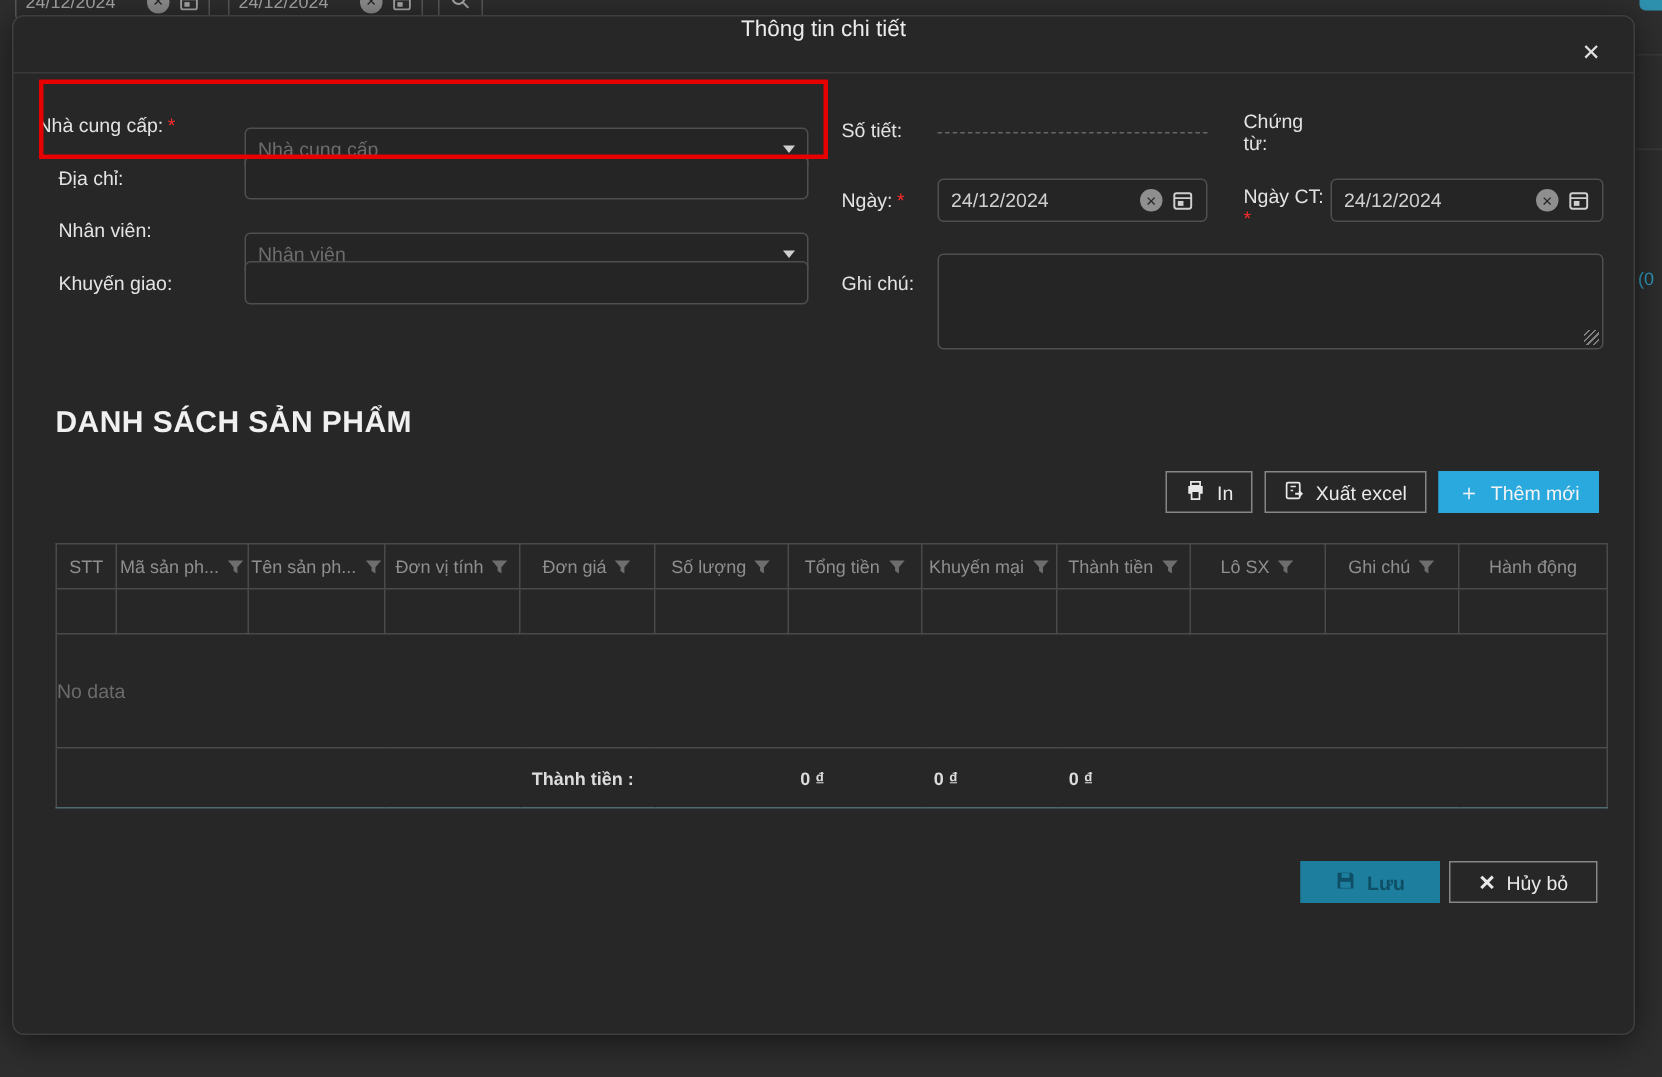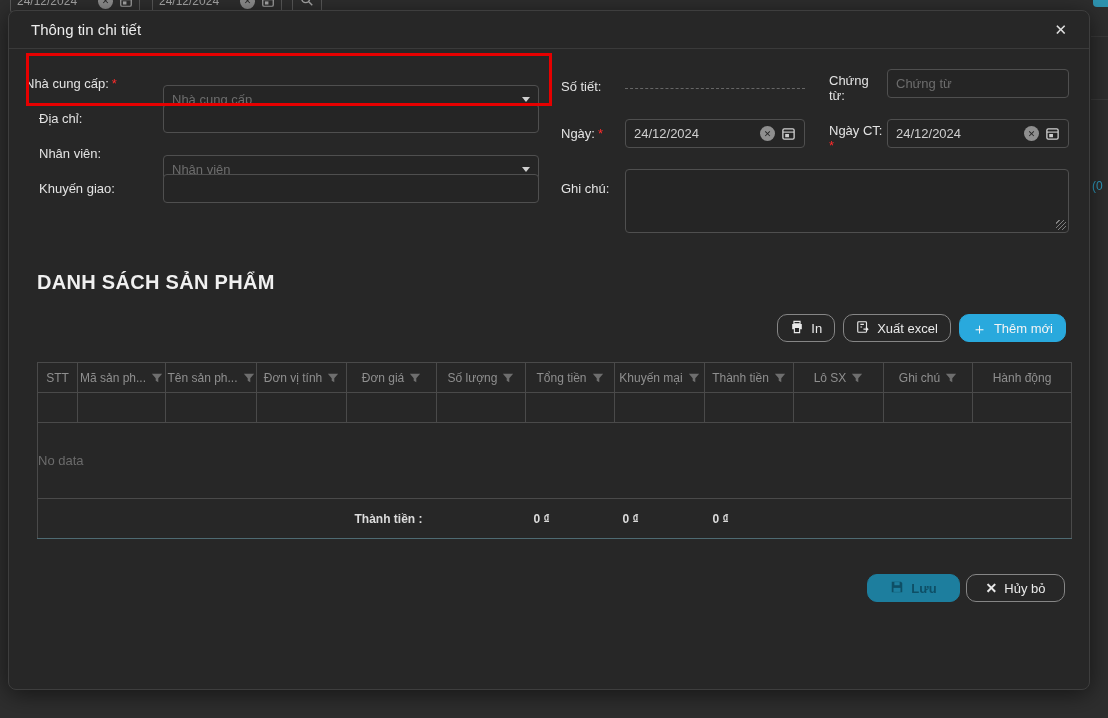--- a/index.html
+++ b/index.html
@@ -16,21 +16,21 @@
     display:flex; align-items:center; justify-content:center; background:#2e2e2e; }
   .teal-frag { width:15px; height:7px; background:#2e93b0; border-radius:0 0 0 4px; }
   .right-count { color:#2e9cc0; font-size:12px; }
   .faint-line { height:1px; background:#3a3a3a; }
 
   
   .modal { position:absolute; left:8px; top:10px; width:1082px; height:680px; z-index:10;
     background:#272727; border:1px solid #3e3e3e; border-radius:8px;
     box-shadow:0 4px 24px rgba(0,0,0,.55); }
   .modal-header { position:absolute; left:0; top:0; right:0; height:38px;
-    border-bottom:1px solid #3a3a3a; display:flex; align-items:center; padding:0 22px; }
+    border-bottom:1px solid #3a3a3a; display:flex; align-items:center; padding:0 22px;flex-direction:column; }
   .modal-title { font-size:15px; color:#ececec; }
   .modal-close { margin-left:auto; background:none; border:none; color:#e0e0e0;
     font-size:15px; cursor:pointer; line-height:1; }
 
   .flabel { position:absolute; color:#e3e3e3; font-size:13px; }
   .req { color:#ff2b2b; margin-left:3px; }
   .req-block { display:block; color:#ff2b2b; }
 
   .ctrl { position:absolute; height:29px; background:#252525; border:1px solid #4f4f4f;
     border-radius:4px; display:flex; align-items:center; padding:0 8px; }
@@ -57,21 +57,21 @@
     background:repeating-linear-gradient(135deg, transparent 0 2px, #8f8f8f 2px 3px);
     opacity:.85; }
 
   .hl-box { position:absolute; border:3px solid #e60000; z-index:12; pointer-events:none; }
 
   .section-title { position:absolute; font-size:20px; font-weight:bold; color:#f0f0f0;
     letter-spacing:.3px; }
 
   .toolbar { position:absolute; display:flex; gap:8px; }
   .btn { height:28px; display:flex; align-items:center; gap:7px; padding:0 12px;
-    border-radius:10px; font-size:13px; cursor:pointer; border:1px solid #868686;
+    border-radius:0; font-size:13px; cursor:pointer; border:1px solid #868686;
     background:#272727; color:#e9e9e9; font-family:"Liberation Sans",sans-serif; }
   .btn-primary { background:#29a9dd; border-color:#29a9dd; color:#f4f4f4; }
   .btn-save { background:#1d7e9e; border-color:#1d7e9e; color:#0e4f66; font-weight:bold; }
   .btn .plus { font-size:15px; line-height:1; }
   .btn .x { font-size:14px; font-weight:bold; line-height:1; }
 
   
   .tbl-wrap { position:absolute; }
   table { border-collapse:collapse; table-layout:fixed; width:1034px;
     border:1px solid #4a4a4a; border-bottom:1px solid #4e6a72; }
@@ -155,23 +155,20 @@
 
   <div class="flabel" style="left:30px; top:170px;">Khuyến giao:</div>
   <div class="ctrl" style="left:154px; top:163px; width:376px;">
     <input class="txt" value="" style="">
   </div>
 
   <div class="flabel" style="left:552px; top:68px;">Số tiết:</div>
   <div class="dashed-field" style="left:616px; top:64px; width:180px; height:14px;"></div>
 
   <div class="flabel" style="left:820px; top:62px; width:54px;">Chứng từ:</div>
-  <div class="ctrl" style="left:878px; top:58px; width:182px;">
-    <input class="txt" placeholder="Chứng từ" value="" style="">
-  </div>
 
   <div class="flabel" style="left:552px; top:115px;">
     <span>Ngày:</span><span class="req">*</span>
   </div>
   <div class="ctrl date-ctrl" style="left:616px; top:108px; width:180px;">
     <span class="val">24/12/2024</span>
     <span class="clr">✕</span>
     <span class="cal-icon">
       <svg width="15" height="15" viewBox="0 0 16 16">
           <rect x="2" y="3" width="12" height="11" rx="1.5" fill="none" stroke="#cfcfcf" stroke-width="1.4"></rect>

